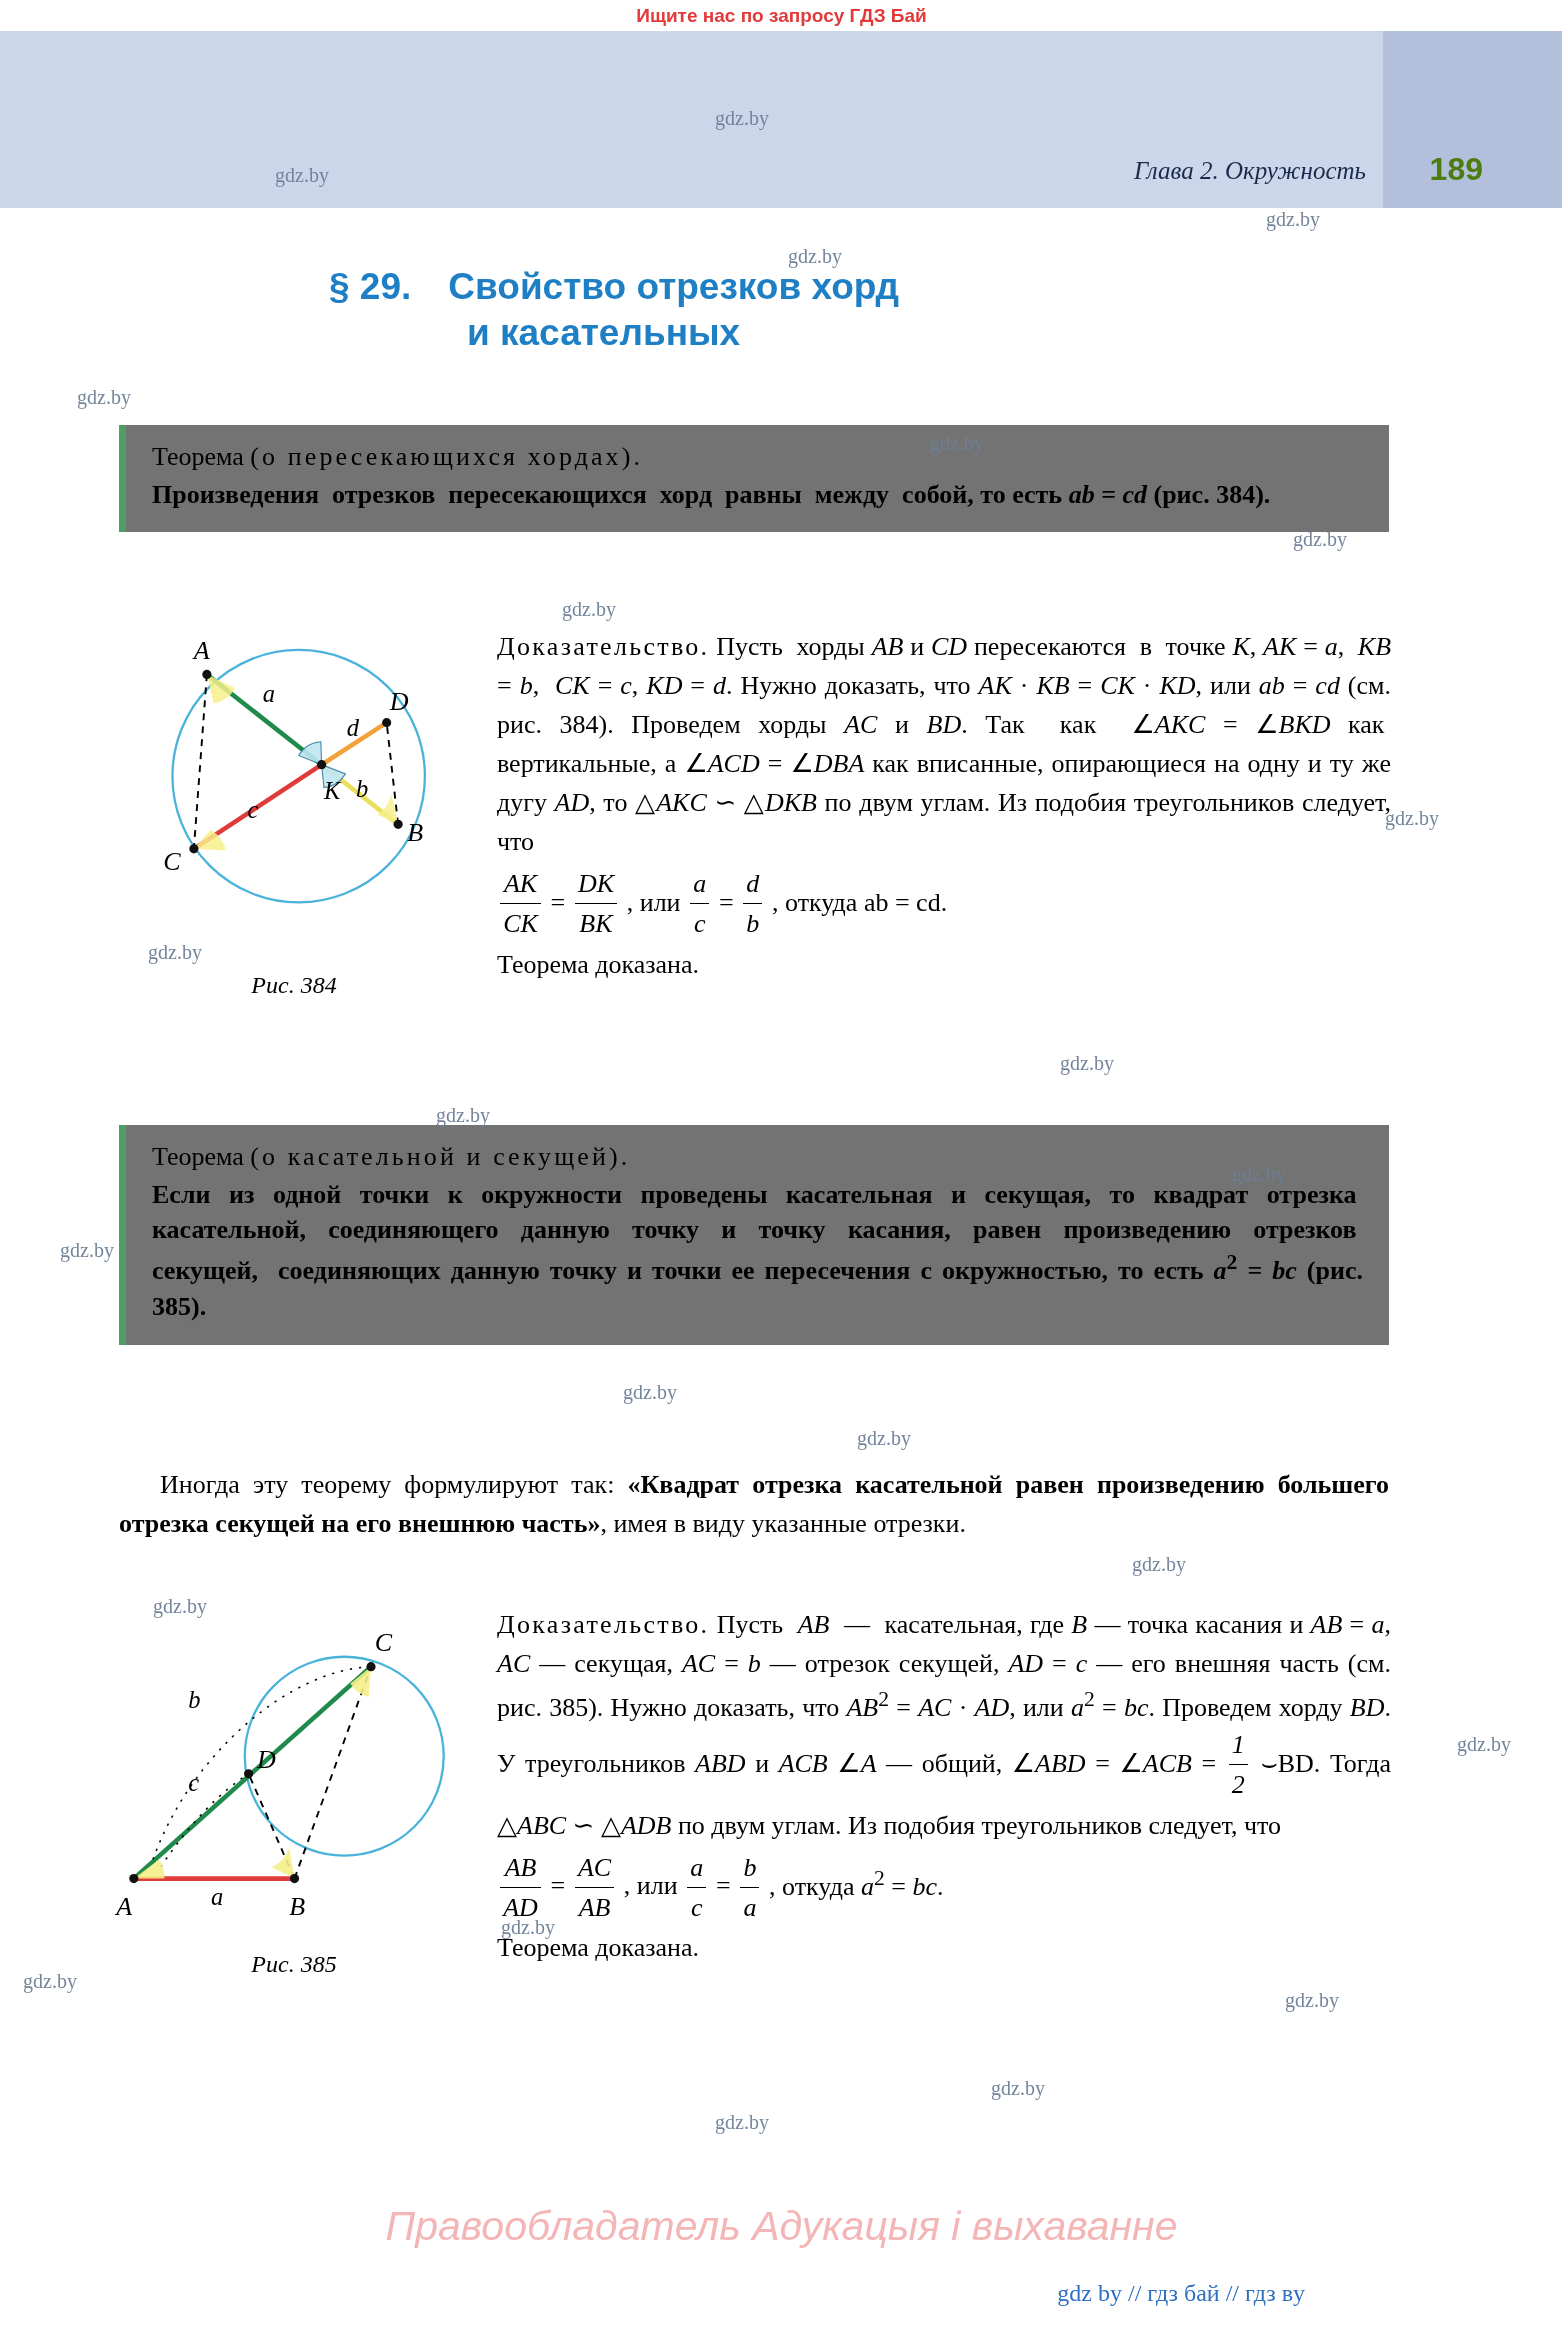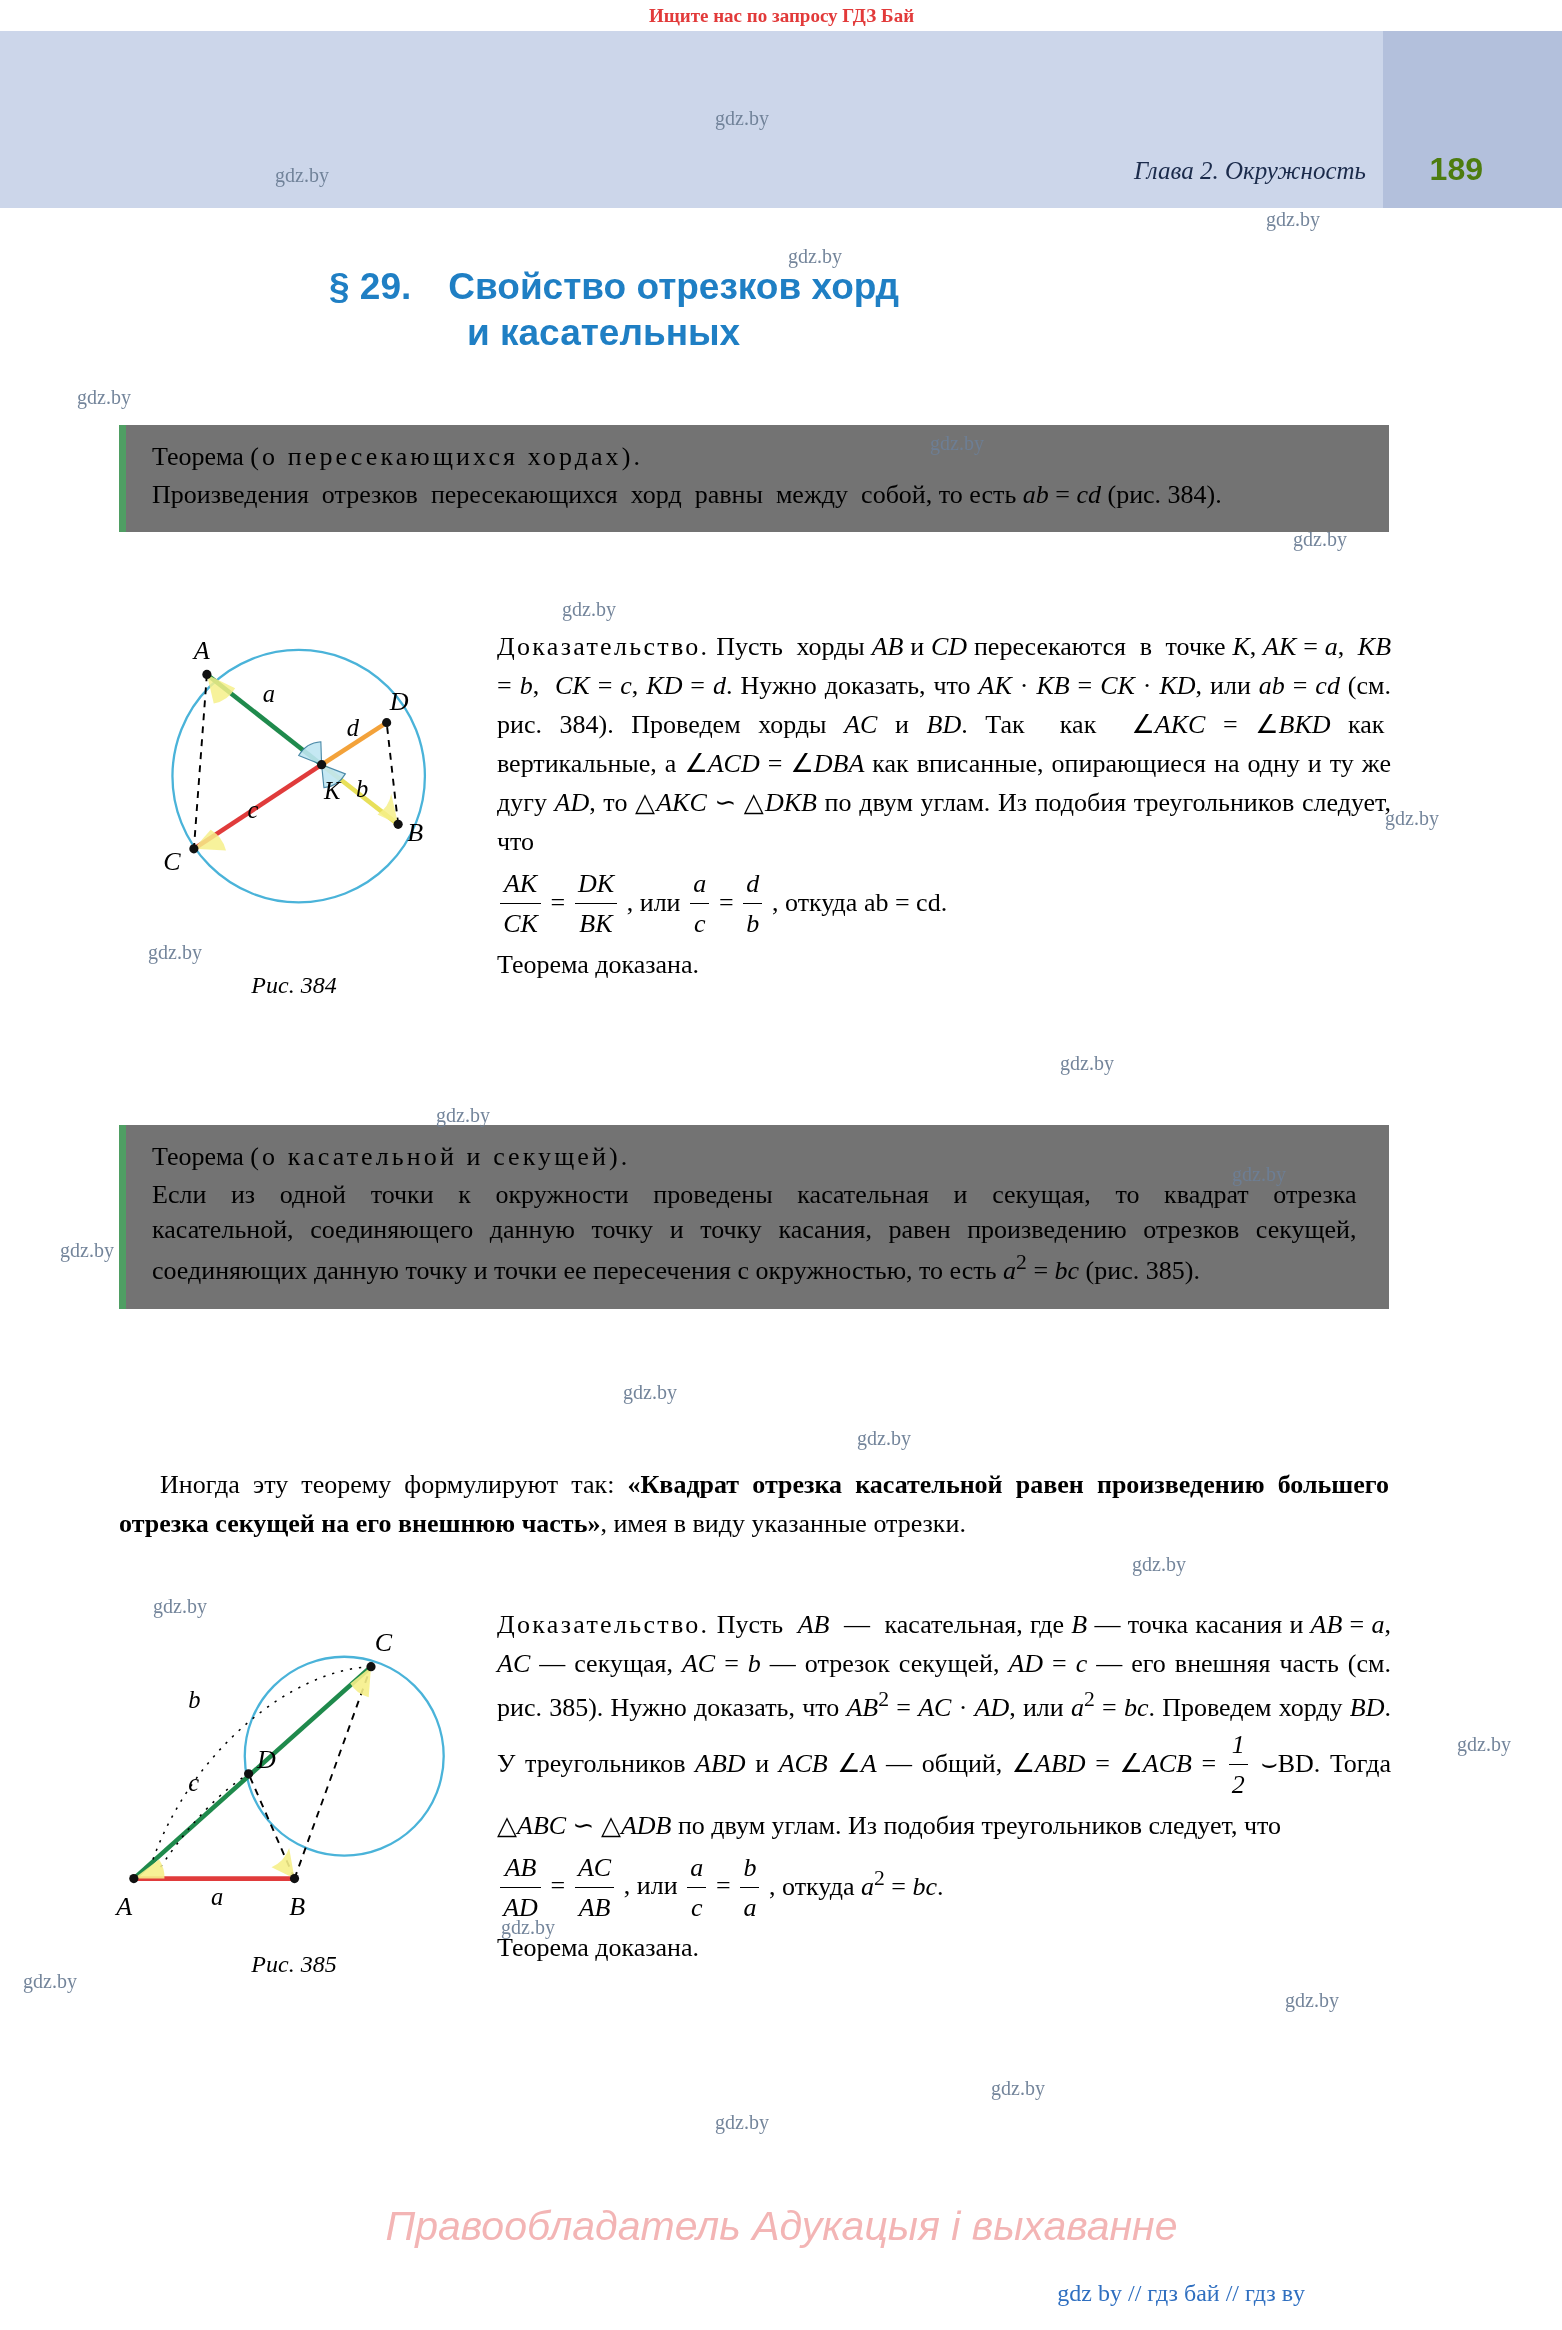--- a/index.html
+++ b/index.html
@@ -10,21 +10,21 @@
     font-family: "Liberation Serif", serif;
     position: relative;
     overflow: hidden;
   }
   .page { position: relative; width: 1563px; height: 2330px; }
 
   
   .top-ad {
     position: absolute; top: 0; left: 0; width: 1563px; height: 31px;
     text-align: center;
-    font-family: Liberation Serif, serif;
+    font-family: Liberation Sans, sans-serif;
     font-weight: bold; font-size: 19px; color: #e23a3a;
     line-height: 31px;
   }
   .header-band {
     position: absolute; top: 31px; left: 0; width: 1563px; height: 177px;
     background: #ccd6ea;
   }
   .header-band .dark {
     position: absolute; right: 0; top: 0; width: 180px; height: 177px;
     background: #b3c0dc;
@@ -54,21 +54,21 @@
     position: absolute;
     background: #737373;
     border-left: 7.7px solid #4f9e63;
     padding: 17px 26px 20px 26px;
   }
   .thm-box .lead {
     font-size: 26px;
   }
   .thm-box .lead .spaced { letter-spacing: 3.1px; }
   .thm-box .body {
-    font-size: 26px; font-weight: normal; text-align: justify;
+    font-size: 26px; font-weight: bold; text-align: justify;
     margin-top: 4.6px; line-height: 1.38;
   }
   #thm1 { left: 119px; top: 425px; width: 1270px; }
   #thm2 { left: 119px; top: 1125px; width: 1270px; }
 
   
   .proof {
     position: absolute;
     font-size: 26px; line-height: 1.5; text-align: justify;
   }

